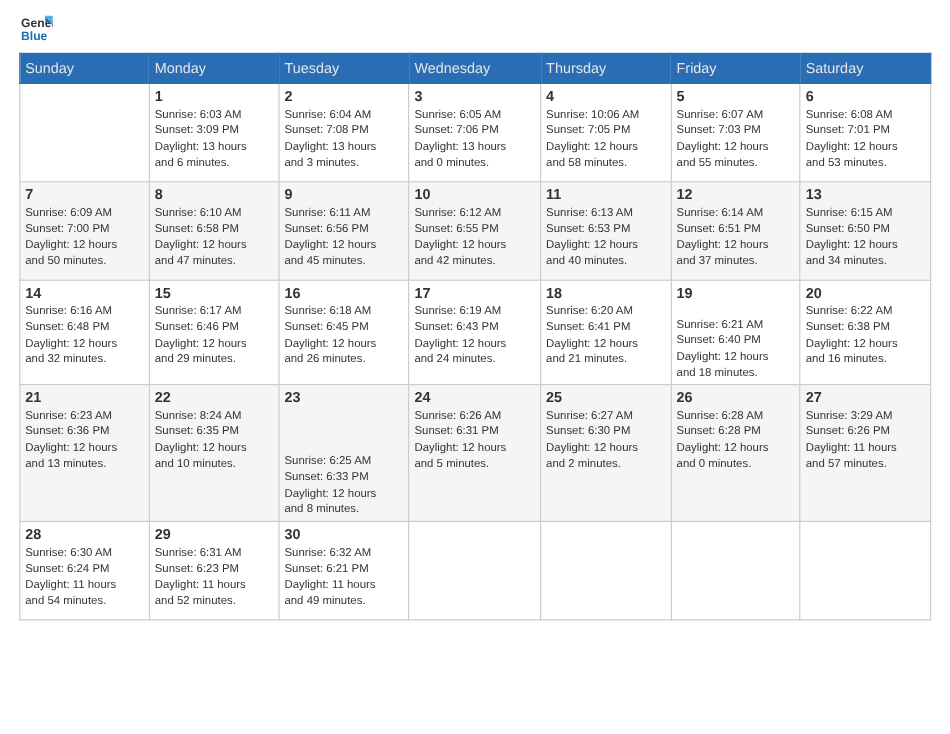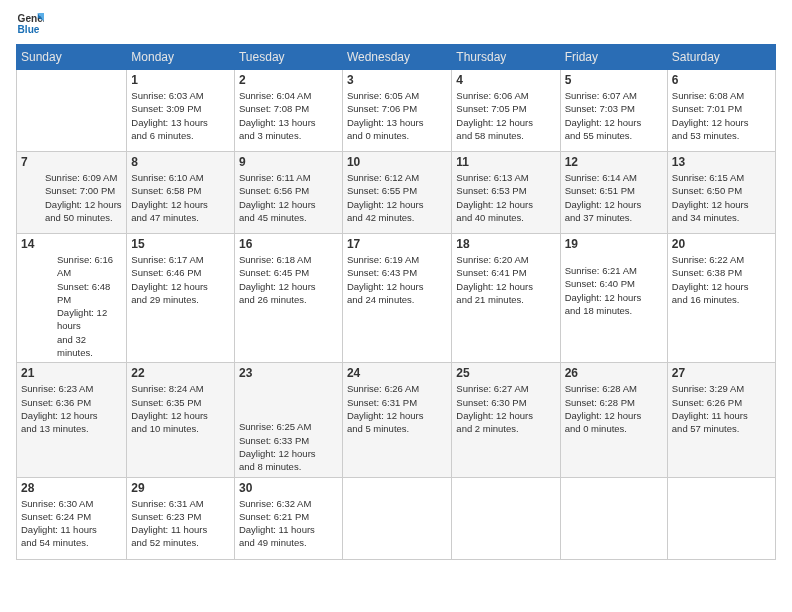--- a/index.html
+++ b/index.html
@@ -138,21 +138,21 @@
           </td>
           <td>
             <div class="day-num">3</div>
             <div class="day-info" style="white-space: pre-line;">Sunrise: 6:05 AM
 Sunset: 7:06 PM
 Daylight: 13 hours
 and 0 minutes.</div>
           </td>
           <td>
             <div class="day-num">4</div>
-            <div class="day-info" style="white-space: pre-line;">Sunrise: 6:06 AM
+            <div class="day-info" style="white-space: pre-line;">Sunrise: 10:06 AM
 Sunset: 7:05 PM
 Daylight: 12 hours
 and 58 minutes.</div>
           </td>
           <td>
             <div class="day-num">5</div>
             <div class="day-info" style="white-space: pre-line;">Sunrise: 6:07 AM
 Sunset: 7:03 PM
 Daylight: 12 hours
 and 55 minutes.</div>
@@ -161,21 +161,21 @@
             <div class="day-num">6</div>
             <div class="day-info" style="white-space: pre-line;">Sunrise: 6:08 AM
 Sunset: 7:01 PM
 Daylight: 12 hours
 and 53 minutes.</div>
           </td>
         </tr>
         <tr>
           <td>
             <div class="day-num">7</div>
-            <div class="day-info" style="white-space: pre-line; margin-left: 24px;">Sunrise: 6:09 AM
+            <div class="day-info" style="white-space: pre-line;">Sunrise: 6:09 AM
 Sunset: 7:00 PM
 Daylight: 12 hours
 and 50 minutes.</div>
           </td>
           <td>
             <div class="day-num">8</div>
             <div class="day-info" style="white-space: pre-line;">Sunrise: 6:10 AM
 Sunset: 6:58 PM
 Daylight: 12 hours
 and 47 minutes.</div>
@@ -212,21 +212,21 @@
             <div class="day-num">13</div>
             <div class="day-info" style="white-space: pre-line;">Sunrise: 6:15 AM
 Sunset: 6:50 PM
 Daylight: 12 hours
 and 34 minutes.</div>
           </td>
         </tr>
         <tr>
           <td>
             <div class="day-num">14</div>
-            <div class="day-info" style="white-space: pre-line; margin-left: 36px;">Sunrise: 6:16 AM
+            <div class="day-info" style="white-space: pre-line;">Sunrise: 6:16 AM
 Sunset: 6:48 PM
 Daylight: 12 hours
 and 32 minutes.</div>
           </td>
           <td>
             <div class="day-num">15</div>
             <div class="day-info" style="white-space: pre-line;">Sunrise: 6:17 AM
 Sunset: 6:46 PM
 Daylight: 12 hours
 and 29 minutes.</div>

